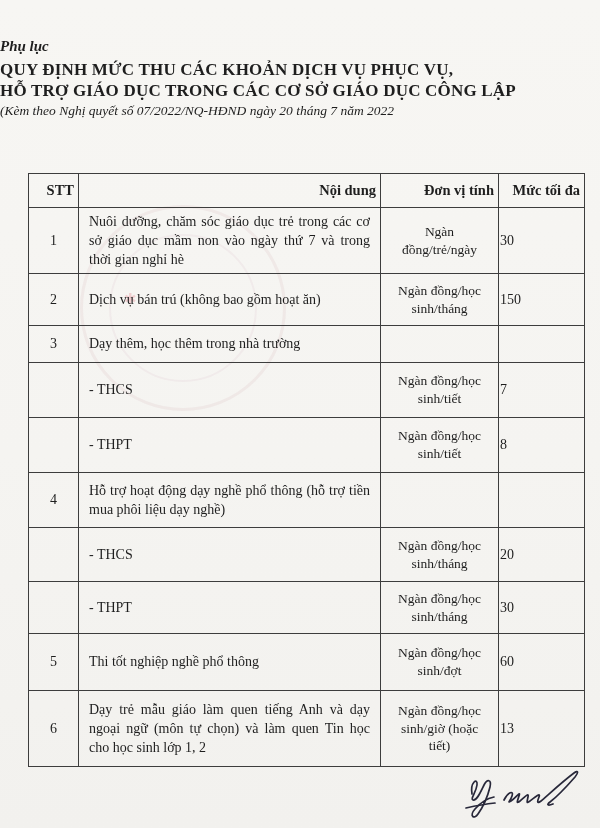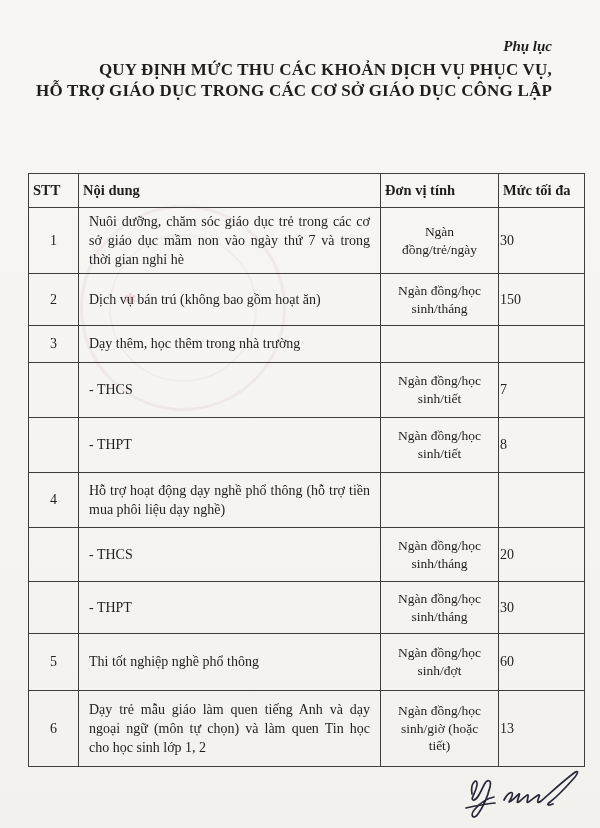--- a/index.html
+++ b/index.html
@@ -8,21 +8,21 @@
     position: relative;
     background: linear-gradient(180deg, #f7f6f3 0%, #f5f4f1 55%, #f2f1ee 100%);
     font-family: "Liberation Serif", serif;
     color: #1e1e1e;
     overflow: hidden;
   }
 
   
   .page-header {
     position: absolute; top: 38px; left: 0; width: 552px;
-    text-align: right;
+    text-align: left;
   }
   .appendix-label {
     font-size: 15px; font-weight: bold; font-style: italic;
   }
   .doc-title {
     font-size: 17px; font-weight: bold; line-height: 1.22;
     margin-top: 5px; letter-spacing: 0.2px;
   }
   .doc-subtitle {
     font-size: 13.5px; font-style: italic; line-height: 1.2; margin-top: 2px;
@@ -53,21 +53,21 @@
     width: 556px;
     border-collapse: collapse; table-layout: fixed;
     background: transparent;
   }
   .fee-table th, .fee-table td {
     border: 1px solid #3d3d3d;
     vertical-align: middle;
     overflow: hidden;
   }
   .fee-table thead tr { height: 34px; }
-  .fee-table th { font-size: 14.5px; font-weight: bold; text-align: left; padding: 2px 4px; }
+  .fee-table th { font-size: 14.5px; font-weight: bold; text-align: right; padding: 2px 4px; }
 
   .col-stt   { width: 50px; }
   .col-nd    { width: 302px; }
   .col-dvt   { width: 118px; }
   .col-mtd   { width: 86px; }
 
   td.c-stt { text-align: center; font-size: 14px; }
   td.c-noidung {
     text-align: justify; font-size: 14px; line-height: 1.38;
     padding: 3px 10px;
@@ -101,20 +101,21 @@
 </head>
 <body>
 
 <div class="page-header">
   <div class="appendix-label">Phụ lục</div>
   <div class="doc-title">
     <div>QUY ĐỊNH MỨC THU CÁC KHOẢN DỊCH VỤ PHỤC VỤ,</div>
     <div>HỖ TRỢ GIÁO DỤC TRONG CÁC CƠ SỞ GIÁO DỤC CÔNG LẬP</div>
   </div>
   <div class="doc-subtitle">
+    <div>(Kèm theo Nghị quyết số 07/2022/NQ-HĐND ngày 20 tháng 7 năm 2022</div>
   </div>
 </div>
 
 <div class="stamp">
   <div class="stamp-inner"></div>
 </div>
 <div class="stamp-star">✱</div>
 
 <table class="fee-table">
   <colgroup>

